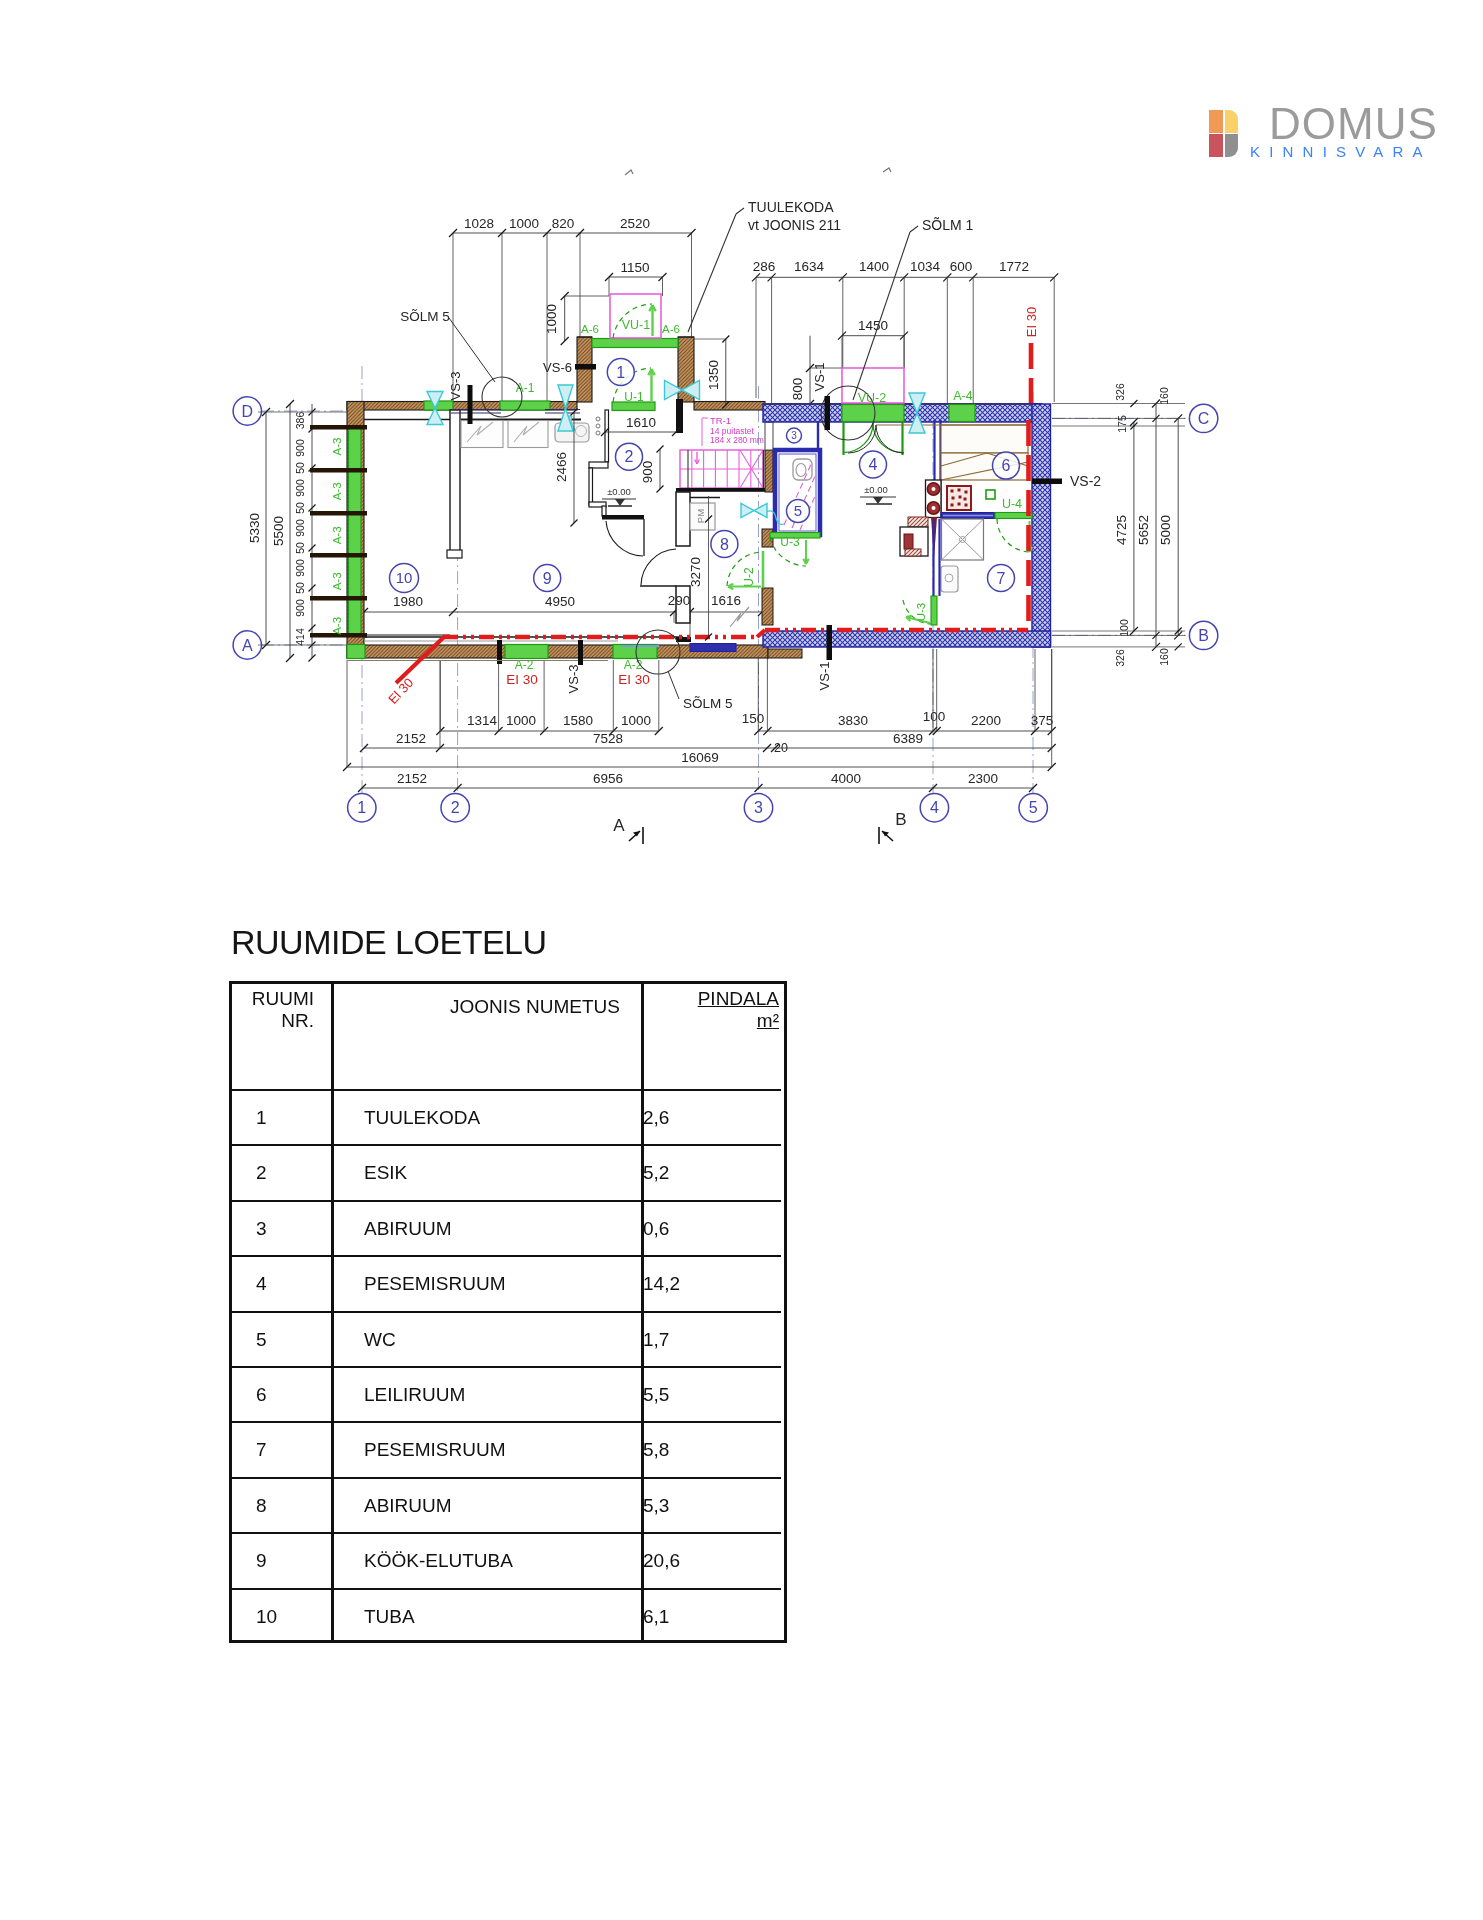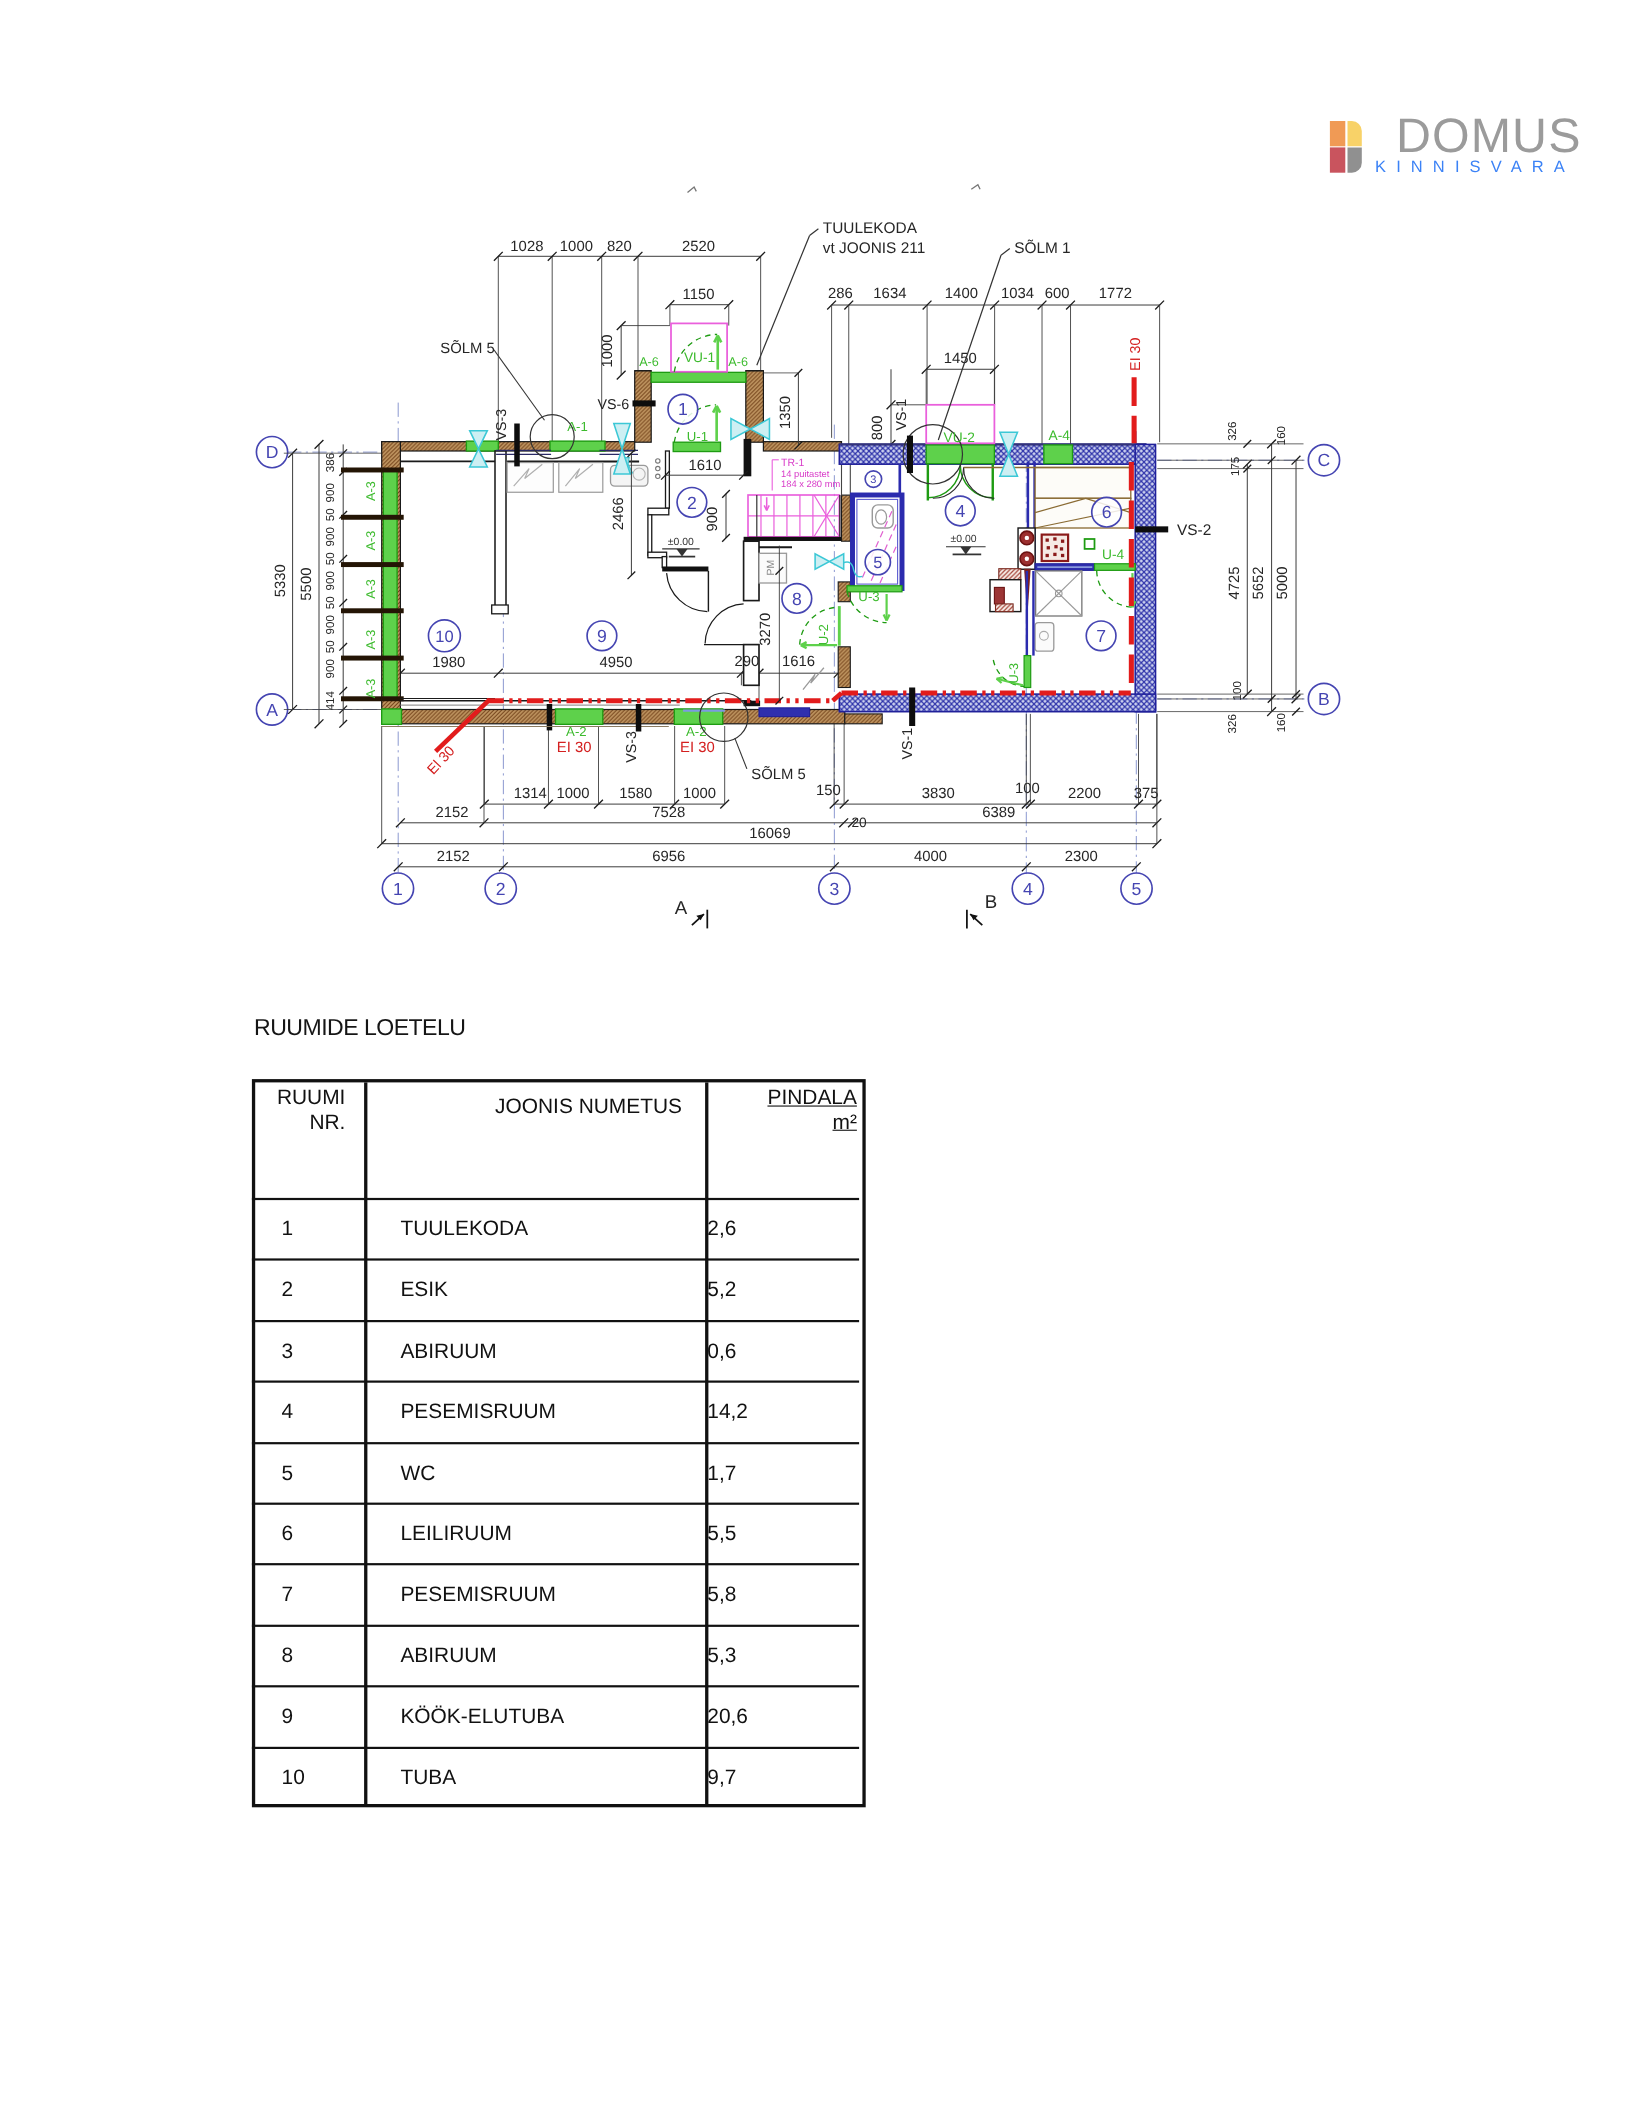--- a/index.html
+++ b/index.html
@@ -3,21 +3,21 @@
 <style>
 html,body{margin:0;padding:0;background:#ffffff;}
 #page{position:relative;width:1483px;height:1920px;background:#ffffff;overflow:hidden;
   font-family:"Liberation Sans",sans-serif;}
 #logo{position:absolute;left:1205px;top:105px;}
 .sq{position:absolute;width:13.5px;height:22.5px;}
 #domus{position:absolute;left:1269px;top:99px;font-size:44px;color:#9b9b9b;letter-spacing:1px;}
 #kinn{position:absolute;left:1250px;top:143px;font-size:15px;color:#3b82f6;letter-spacing:9.2px;}
 #tbl{position:absolute;left:229px;top:981px;width:552px;height:656px;border:3px solid #111;}
 #tbl .vline{position:absolute;top:0;bottom:0;width:3px;background:#111;}
-#title{position:absolute;left:231px;top:923px;font-size:21px;letter-spacing:-0.5px;color:#151515;}
+#title{position:absolute;left:231px;top:923px;font-size:34px;letter-spacing:-0.5px;color:#151515;}
 .trow{position:absolute;left:229px;width:552px;border-top:2px solid #111;font-size:19px;color:#111;}
 .trow .c1{position:absolute;left:27px;top:50%;transform:translateY(-54%);}
 .trow .c2{position:absolute;left:135px;top:50%;transform:translateY(-54%);}
 .trow .c3{position:absolute;left:414px;width:136px;text-align:left;top:50%;transform:translateY(-54%);}
 .hcell{position:absolute;font-size:19px;color:#111;text-align:right;}
 </style></head>
 <body>
 <div id="page">
 
 <svg width="1483" height="1920" viewBox="0 0 1483 1920" style="position:absolute;left:0;top:0">
@@ -870,14 +870,14 @@
 
 <div class="trow" style="top:1532px;height:55.4px">
  <div class="c1">9</div>
       <div class="c2">KÖÖK-ELUTUBA</div>
       <div class="c3">20,6</div>
 </div>
 
 <div class="trow" style="top:1588px;height:55.4px">
  <div class="c1">10</div>
       <div class="c2">TUBA</div>
-      <div class="c3">9,7</div>
+      <div class="c3">6,1</div>
 </div>
 </div>
 </body></html>

